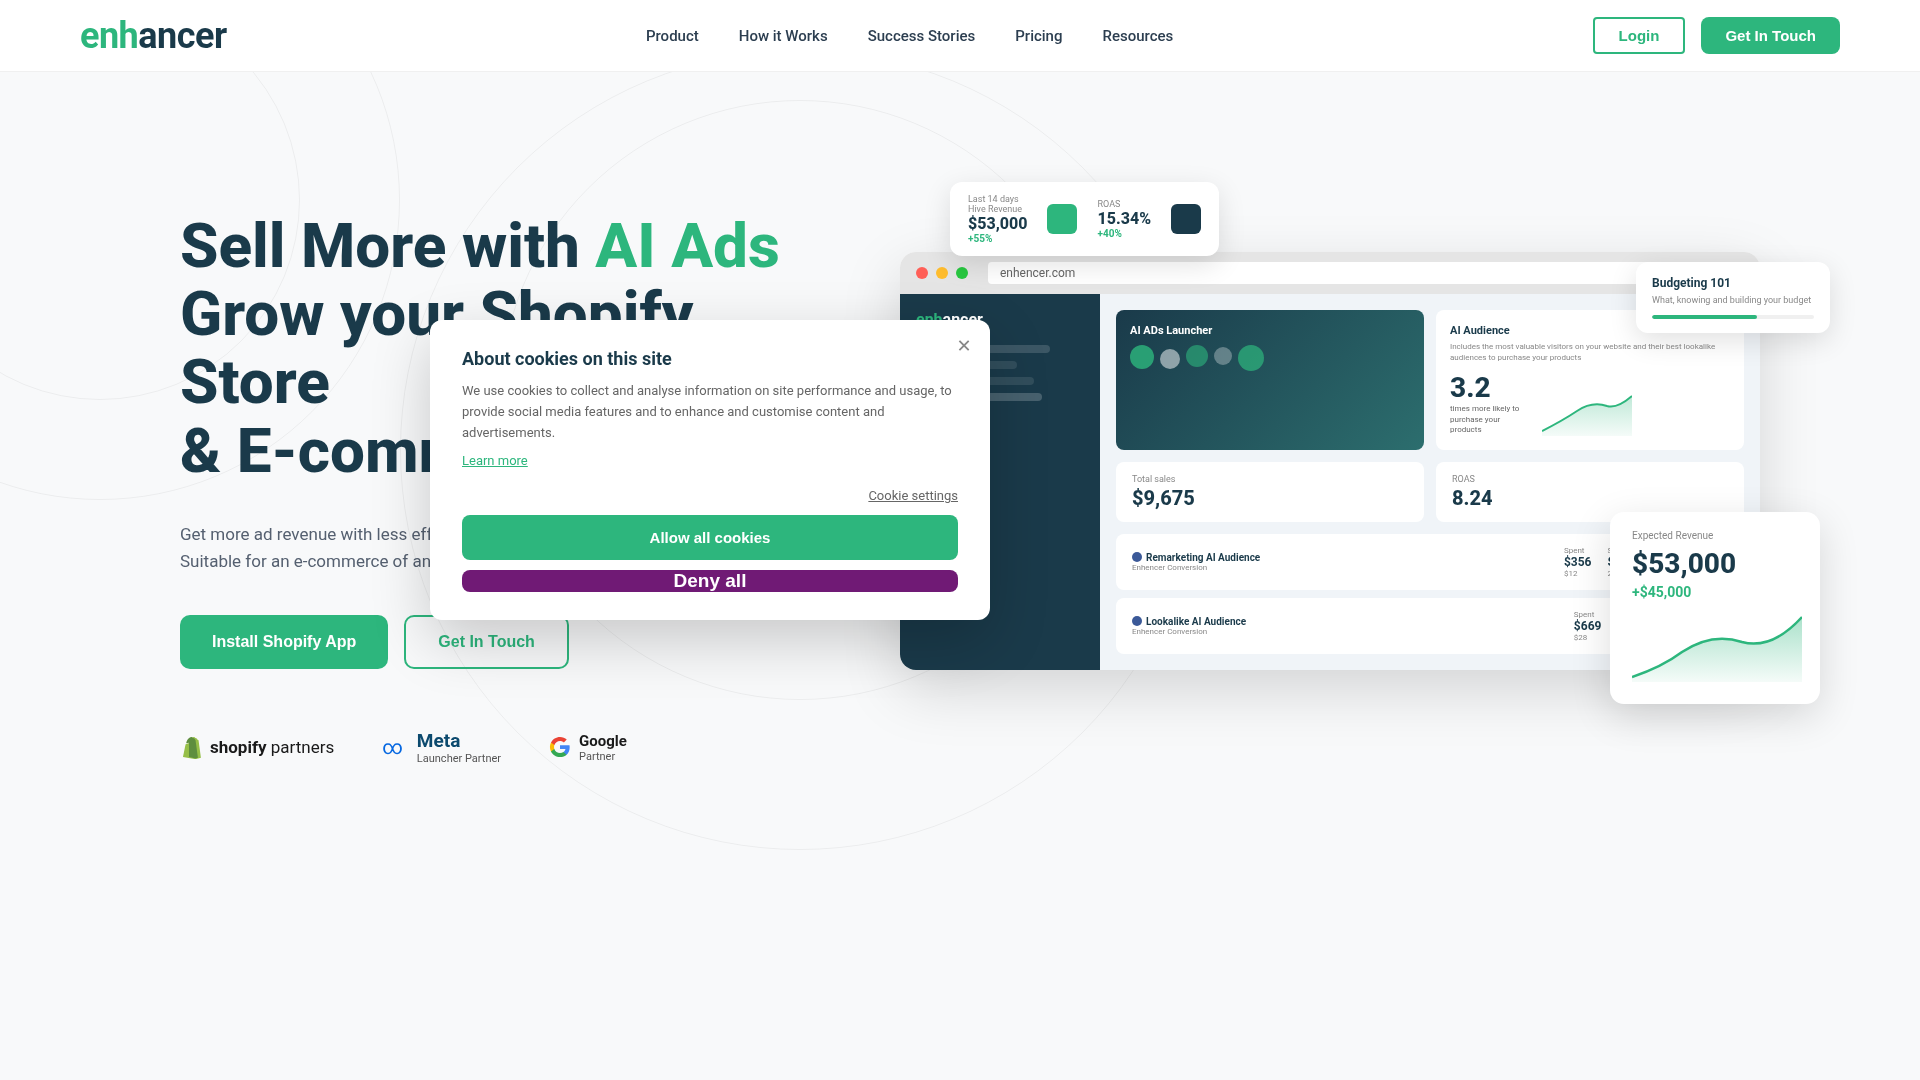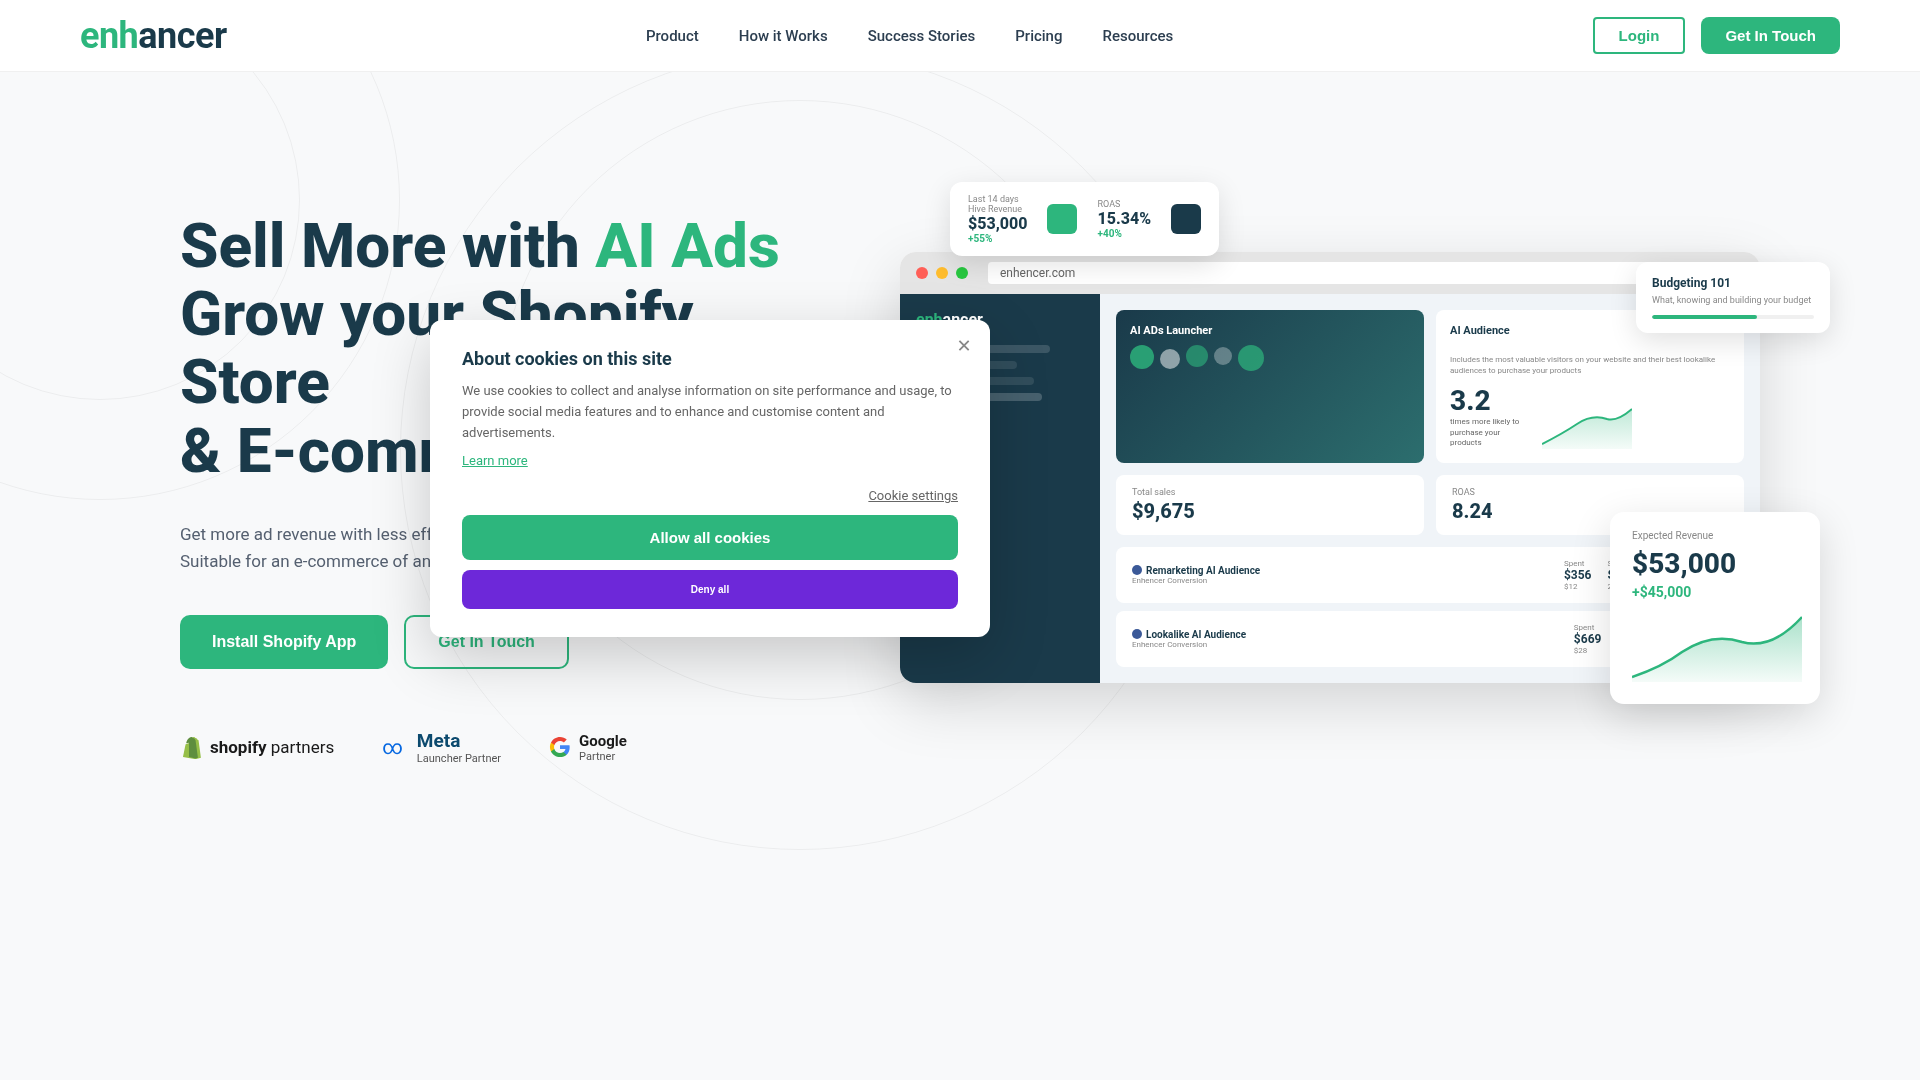--- a/index.html
+++ b/index.html
@@ -58,21 +58,21 @@
     .overlay { position: fixed; top: 0; left: 0; width: 100%; height: 100%; z-index: 1000; }
     .cookie-dialog { position: absolute; top: 320px; left: 430px; background: #fff; border-radius: 12px; box-shadow: 0 20px 60px rgba(0,0,0,0.2); width: 560px; padding: 28px 32px; }
     .cookie-close { position: absolute; top: 14px; right: 14px; width: 24px; height: 24px; border: none; background: none; cursor: pointer; font-size: 18px; color: #888; line-height: 1; }
     .cookie-title { font-size: 18px; font-weight: 700; color: #1a3a4a; margin-bottom: 12px; }
     .cookie-text { font-size: 13px; color: #666; line-height: 1.6; margin-bottom: 10px; }
     .cookie-learn-more { font-size: 13px; color: #2db67d; text-decoration: underline; cursor: pointer; display: block; margin-bottom: 20px; }
     .cookie-actions-header { display: flex; justify-content: flex-end; margin-bottom: 12px; }
     .cookie-settings-link { font-size: 13px; color: #666; cursor: pointer; text-decoration: underline; }
     .cookie-buttons { display: flex; flex-direction: column; gap: 10px; }
     .btn-allow-all { padding: 14px; background: #2db67d; color: #fff; border: none; border-radius: 8px; font-size: 15px; font-weight: 700; cursor: pointer; width: 100%; }
-    .btn-deny-all { padding: 14px; background: #6d28d9; color: #fff; border: none; border-radius: 8px; font-size: 10px; font-weight: 700; cursor: pointer; width: 100%; }
+    .btn-deny-all { background: #701a75; color: #fff; border: none; border-radius: 8px; font-size: 19px; font-weight: 700; cursor: pointer; width: 100%; }
   </style>
 </head>
 <body>
 
 <nav class="navbar">
   <div class="nav-logo">
     <span class="logo-text"><span style="color:#2db67d">enh</span>ancer</span>
   </div>
   <div class="nav-links">
     <a class="nav-link">Product</a>
@@ -189,21 +189,21 @@
               <div style="display:flex; gap:6px; flex-wrap:wrap;">
                 <div style="width:24px;height:24px;background:#2db67d;border-radius:50%;opacity:0.8;"></div>
                 <div style="width:20px;height:20px;background:#fff;border-radius:50%;opacity:0.5;margin-top:4px;"></div>
                 <div style="width:22px;height:22px;background:#2db67d;border-radius:50%;opacity:0.6;"></div>
                 <div style="width:18px;height:18px;background:#fff;border-radius:50%;opacity:0.3;margin-top:2px;"></div>
                 <div style="width:26px;height:26px;background:#2db67d;border-radius:50%;opacity:0.7;"></div>
               </div>
             </div>
 
             <div style="flex:1; background:#fff; border-radius:8px; padding:14px;">
-              <div style="font-size:11px; font-weight:700; color:#1a3a4a; margin-bottom:17px;">AI Audience</div>
+              <div style="font-size:11px; font-weight:700; color:#1a3a4a; margin-bottom:4px;">AI Audience</div>
               <div style="font-size:8px; color:#888; margin-bottom:8px; line-height:1.4;">Includes the most valuable visitors on your website and their best lookalike audiences to purchase your products</div>
               <div style="display:flex; align-items:flex-end; gap:12px;">
                 <div>
                   <div style="font-size:28px; font-weight:800; color:#1a3a4a;">3.2</div>
                   <div style="font-size:8px; color:#666; max-width:80px; line-height:1.3;">times more likely to purchase your products</div>
                 </div>
                 <svg width="90" height="50" viewBox="0 0 90 50">
                   <defs>
                     <linearGradient id="chartGrad" x1="0" y1="0" x2="0" y2="1">
                       <stop offset="0%" stop-color="#2db67d" stop-opacity="0.3"></stop>

